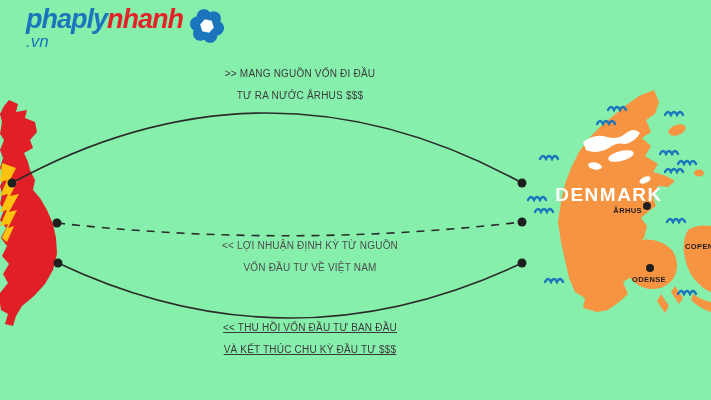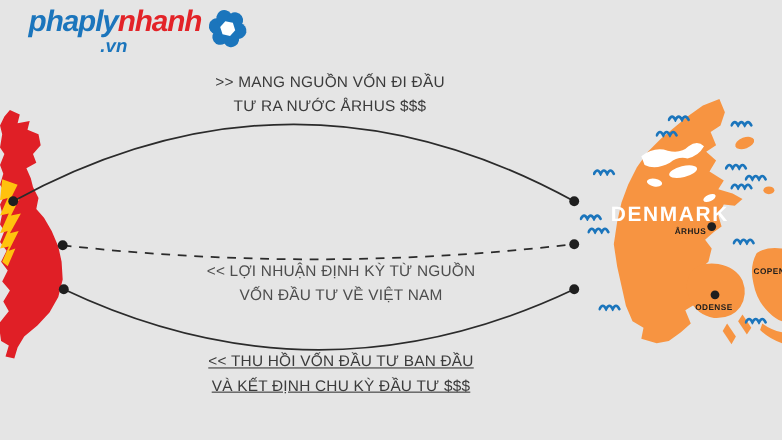--- a/index.html
+++ b/index.html
@@ -1,41 +1,41 @@
 <!DOCTYPE html>
 <html><head>
 <meta charset="utf-8">
 <style>
   html,body{margin:0;padding:0;background:#fff;}
   .stage{
-    position:relative;width:711px;height:400px;overflow:hidden;background:#e5e5e5;
+    position:relative;width:711px;height:400px;overflow:hidden;background:#86efac;
     font-family:"Liberation Sans","DejaVu Sans",sans-serif;
   }
   
   .logo{position:absolute;left:26px;top:4px;display:flex;align-items:flex-start;gap:4px;}
   .logo-text{display:flex;flex-direction:column;}
   .logo-row{font-style:italic;font-weight:bold;font-size:27px;letter-spacing:-1px;line-height:30px;white-space:nowrap;}
   .lb{color:#1B75BC;}
   .lr{color:#E32328;}
-  .logo-tld{font-style:italic;font-weight:bold;font-size:17px;line-height:16px;color:#1B75BC;text-align:center;padding-right:2px;}
+  .logo-tld{font-style:italic;font-weight:normal;font-size:17px;line-height:16px;color:#1B75BC;text-align:left;padding-right:2px;}
   .logo-icon{width:40px;height:40px;margin-top:2px;}
   
   .vn-map{position:absolute;left:0;top:98px;width:58px;height:235px;}
   .dk-map{position:absolute;left:525px;top:80px;width:186px;height:245px;}
   .dk-name{font-family:"Liberation Sans",sans-serif;font-weight:bold;font-size:19px;fill:#ffffff;letter-spacing:1.5px;}
   .dk-city{font-family:"Liberation Sans",sans-serif;font-weight:bold;font-size:7.5px;fill:#1c1c1c;letter-spacing:.4px;}
   
   .wave{position:absolute;width:22px;height:9px;}
   
   .arcs{position:absolute;left:0;top:0;width:711px;height:400px;pointer-events:none;}
   .arc{fill:none;stroke:#2b2b2b;stroke-width:1.6;}
   .arc.dashed{stroke-dasharray:8 7;}
   .dot{fill:#1f1f1f;}
   
-  .flow-label{position:absolute;text-align:center;color:#3b3b3b;font-size:14px;line-height:22px;letter-spacing:.2px;white-space:nowrap;}
+  .flow-label{position:absolute;text-align:center;color:#3b3b3b;font-size:10px;line-height:22px;letter-spacing:.2px;white-space:nowrap;}
   .flow-label.top{left:130px;top:63px;width:340px;}
   .flow-label.mid{left:140px;top:235px;width:340px;color:#4d4d4d;}
   .flow-label.bottom{left:140px;top:317px;width:340px;text-decoration:underline;}
 </style>
 </head>
 <body>
 
 <div class="stage">
 
   <header class="logo">
@@ -92,21 +92,21 @@
   <div class="flow-label top">
     <div>&gt;&gt; MANG NGUỒN VỐN ĐI ĐẦU</div>
     <div>TƯ RA NƯỚC ÅRHUS  $$$</div>
   </div>
   <div class="flow-label mid">
     <div>&lt;&lt; LỢI NHUẬN ĐỊNH KỲ TỪ NGUỒN</div>
     <div>VỐN ĐẦU TƯ VỀ VIỆT NAM</div>
   </div>
   <div class="flow-label bottom">
     <div>&lt;&lt; THU HỒI VỐN ĐẦU TƯ BAN ĐẦU</div>
-    <div>VÀ KẾT ĐỊNH CHU KỲ ĐẦU TƯ $$$</div>
+    <div>VÀ KẾT THÚC CHU KỲ ĐẦU TƯ $$$</div>
   </div>
 
   <svg class="arcs" viewBox="0 0 711 400">
     <path class="arc" d="M12 183 Q267 43 522 183"></path>
     <path class="arc dashed" d="M57 223 Q290 249 522 222"></path>
     <path class="arc" d="M58 263 Q290 373 522 263"></path>
     <circle class="dot" cx="12" cy="183" r="4.5"></circle>
     <circle class="dot" cx="57" cy="223" r="4.5"></circle>
     <circle class="dot" cx="58" cy="263" r="4.5"></circle>
     <circle class="dot" cx="522" cy="183" r="4.5"></circle>

